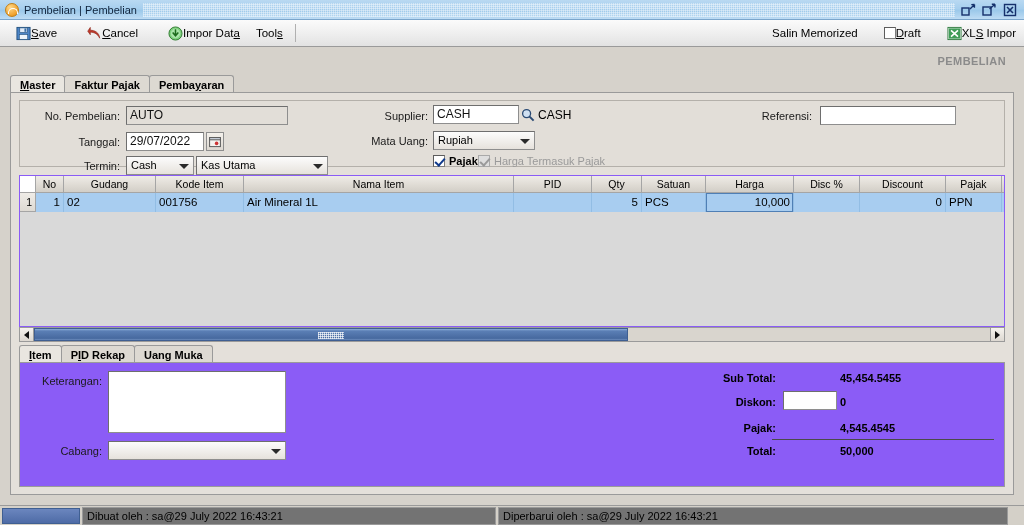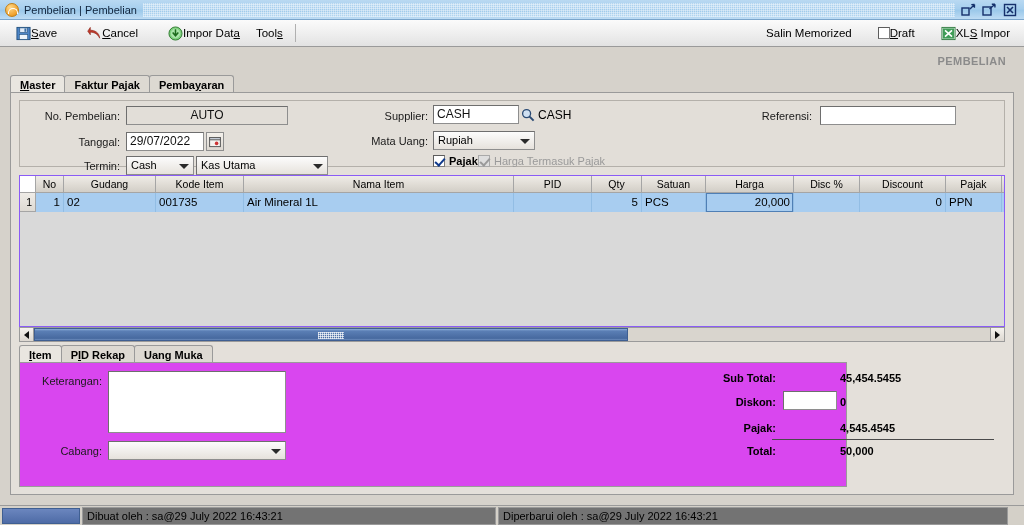--- a/index.html
+++ b/index.html
@@ -66,21 +66,21 @@
     display: flex; align-items: center;
   }
   .tb-item {
     display: flex; align-items: center; 
     padding: 2px 8px; height: 22px; cursor: default; white-space: nowrap;
   }
   .tb-item .lbl { font-size: 11.5px; }
   .tb-sep {
     width: 1px; height: 18px; background: #b0b0b0; margin: 0 4px;
   }
-  .tb-right { margin-left: auto; display: flex; align-items: center; padding-right: 6px; gap: 10px;}
+  .tb-right { margin-left: auto; display: flex; align-items: center; gap: 10px;}
   .chk {
     width: 12px; height: 12px; background: #fff;
     border: 1px solid #7d7d7d; border-top-color: #5c5c5c; border-left-color: #5c5c5c;
     display: inline-block; position: relative; flex: 0 0 auto;
   }
   .chk.checked::after {
     content: "";
     position: absolute; left: 3px; top: 0px; width: 4px; height: 8px;
     border: solid #103a8c; border-width: 0 2px 2px 0; transform: rotate(42deg);
   }
@@ -215,22 +215,22 @@
   .tri { width: 0; height: 0; }
   .tri.l { border-top: 4px solid transparent; border-bottom: 4px solid transparent; border-right: 5px solid #111; }
   .tri.r { border-top: 4px solid transparent; border-bottom: 4px solid transparent; border-left: 5px solid #111; }
 
   
   .tabstrip2 {
     position: absolute; left: 8px; top: 252px; width: 986px; height: 18px;
     display: flex; align-items: flex-end;
   }
   .botpanel {
-    position: absolute; left: 8px; top: 269px; width: 828px; height: 125px;
-    background: #d946ef; border: 1px solid #9a9a9a;
+    position: absolute; left: 8px; top: 269px; width: 986px; height: 125px;
+    background: #8b5cf6; border: 1px solid #9a9a9a;
   }
   .ta {
     position: absolute; background: #fff;
     border: 1px solid #8e8e8e; border-top-color:#6e6e6e; border-left-color:#6e6e6e;
   }
   .tot-label { position: absolute; font-size: 11px; font-weight: bold; text-align: right; }
   .tot-value { position: absolute; font-size: 11px; font-weight: bold; text-align: left; }
   .tot-rule { position: absolute; background: #4a4a4a; height: 1px; }
 
   
@@ -335,21 +335,21 @@
       <div class="tab active"><span class="u">M</span>aster</div>
       <div class="tab">Faktur Pajak</div>
       <div class="tab">Pemba<span class="u">y</span>aran</div>
     </div>
 
     <div class="panel-outer">
 
       <div class="panel-inner">
 
         <div class="fld-label" style="left:8px; top:9px; width:92px;">No. Pembelian:</div>
-        <div class="txtbox readonly" style="left:106px; top:5px; width:162px; height:19px;text-align:center;">AUTO</div>
+        <div class="txtbox readonly" style="left:106px; top:5px; width:162px; height:19px;">AUTO</div>
 
         <div class="fld-label" style="left:8px; top:35px; width:92px;">Tanggal:</div>
         <div class="txtbox" style="left:106px; top:31px; width:78px; height:19px;">29/07/2022</div>
         <div class="smallbtn" style="left:186px; top:31px; width:18px; height:19px;">
           <svg width="12" height="12" viewBox="0 0 12 12">
             <rect x="0.6" y="1.6" width="10.8" height="9" fill="#f4f2ee" stroke="#5b5b5b"></rect>
             <rect x="0.6" y="1.6" width="10.8" height="2.2" fill="#cfd6e3" stroke="#5b5b5b"></rect>
             <circle cx="7.6" cy="7.4" r="1.8" fill="#cc3333"></circle>
           </svg>
         </div>
@@ -407,26 +407,26 @@
           <div class="gh" style="width:66px;">Disc %</div>
           <div class="gh" style="width:86px;">Discount</div>
           <div class="gh" style="width:56px;">Pajak</div>
           <div class="gh" style="width:60px;"></div>
         </div>
 
         <div class="grow">
           <div class="gc rowhdr" style="width:16px;">1</div>
           <div class="gc num" style="width:28px;">1</div>
           <div class="gc" style="width:92px;">02</div>
-          <div class="gc" style="width:88px;">001735</div>
+          <div class="gc" style="width:88px;">001756</div>
           <div class="gc" style="width:270px;">Air Mineral 1L</div>
           <div class="gc" style="width:78px;"></div>
           <div class="gc num" style="width:50px;">5</div>
           <div class="gc" style="width:64px;">PCS</div>
-          <div class="gc num sel" style="width:88px;">20,000</div>
+          <div class="gc num sel" style="width:88px;">10,000</div>
           <div class="gc num" style="width:66px;"></div>
           <div class="gc num" style="width:86px;">0</div>
           <div class="gc" style="width:56px;">PPN</div>
           <div class="gc" style="width:60px;"></div>
         </div>
 
         <div class="gbodyfill"></div>
       </div>
 
       <div class="hscroll">

